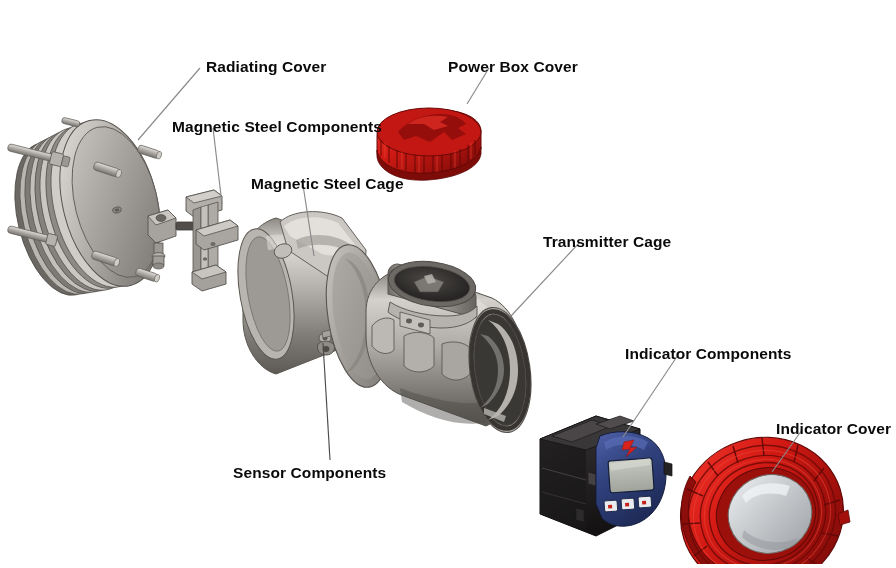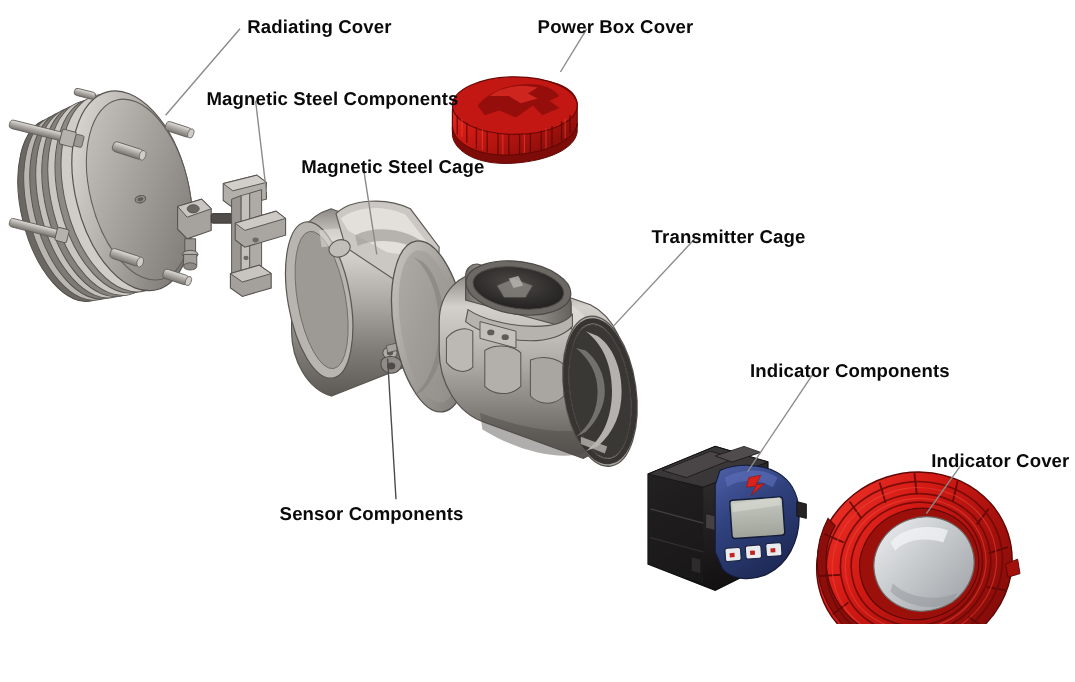--- a/index.html
+++ b/index.html
@@ -9,20 +9,21 @@
   }
   body {
     font-family: "Liberation Sans", sans-serif;
   }
   #diagram-root {
     position: relative;
     width: 896px;
     height: 520px;
     background: #ffffff;
     overflow: hidden;
+    margin-top: 44px;
   }
   #diagram-svg {
     position: absolute;
     left: 0;
     top: 0;
     width: 896px;
     height: 568px;
     display: block;
   }
   .callout-label {

